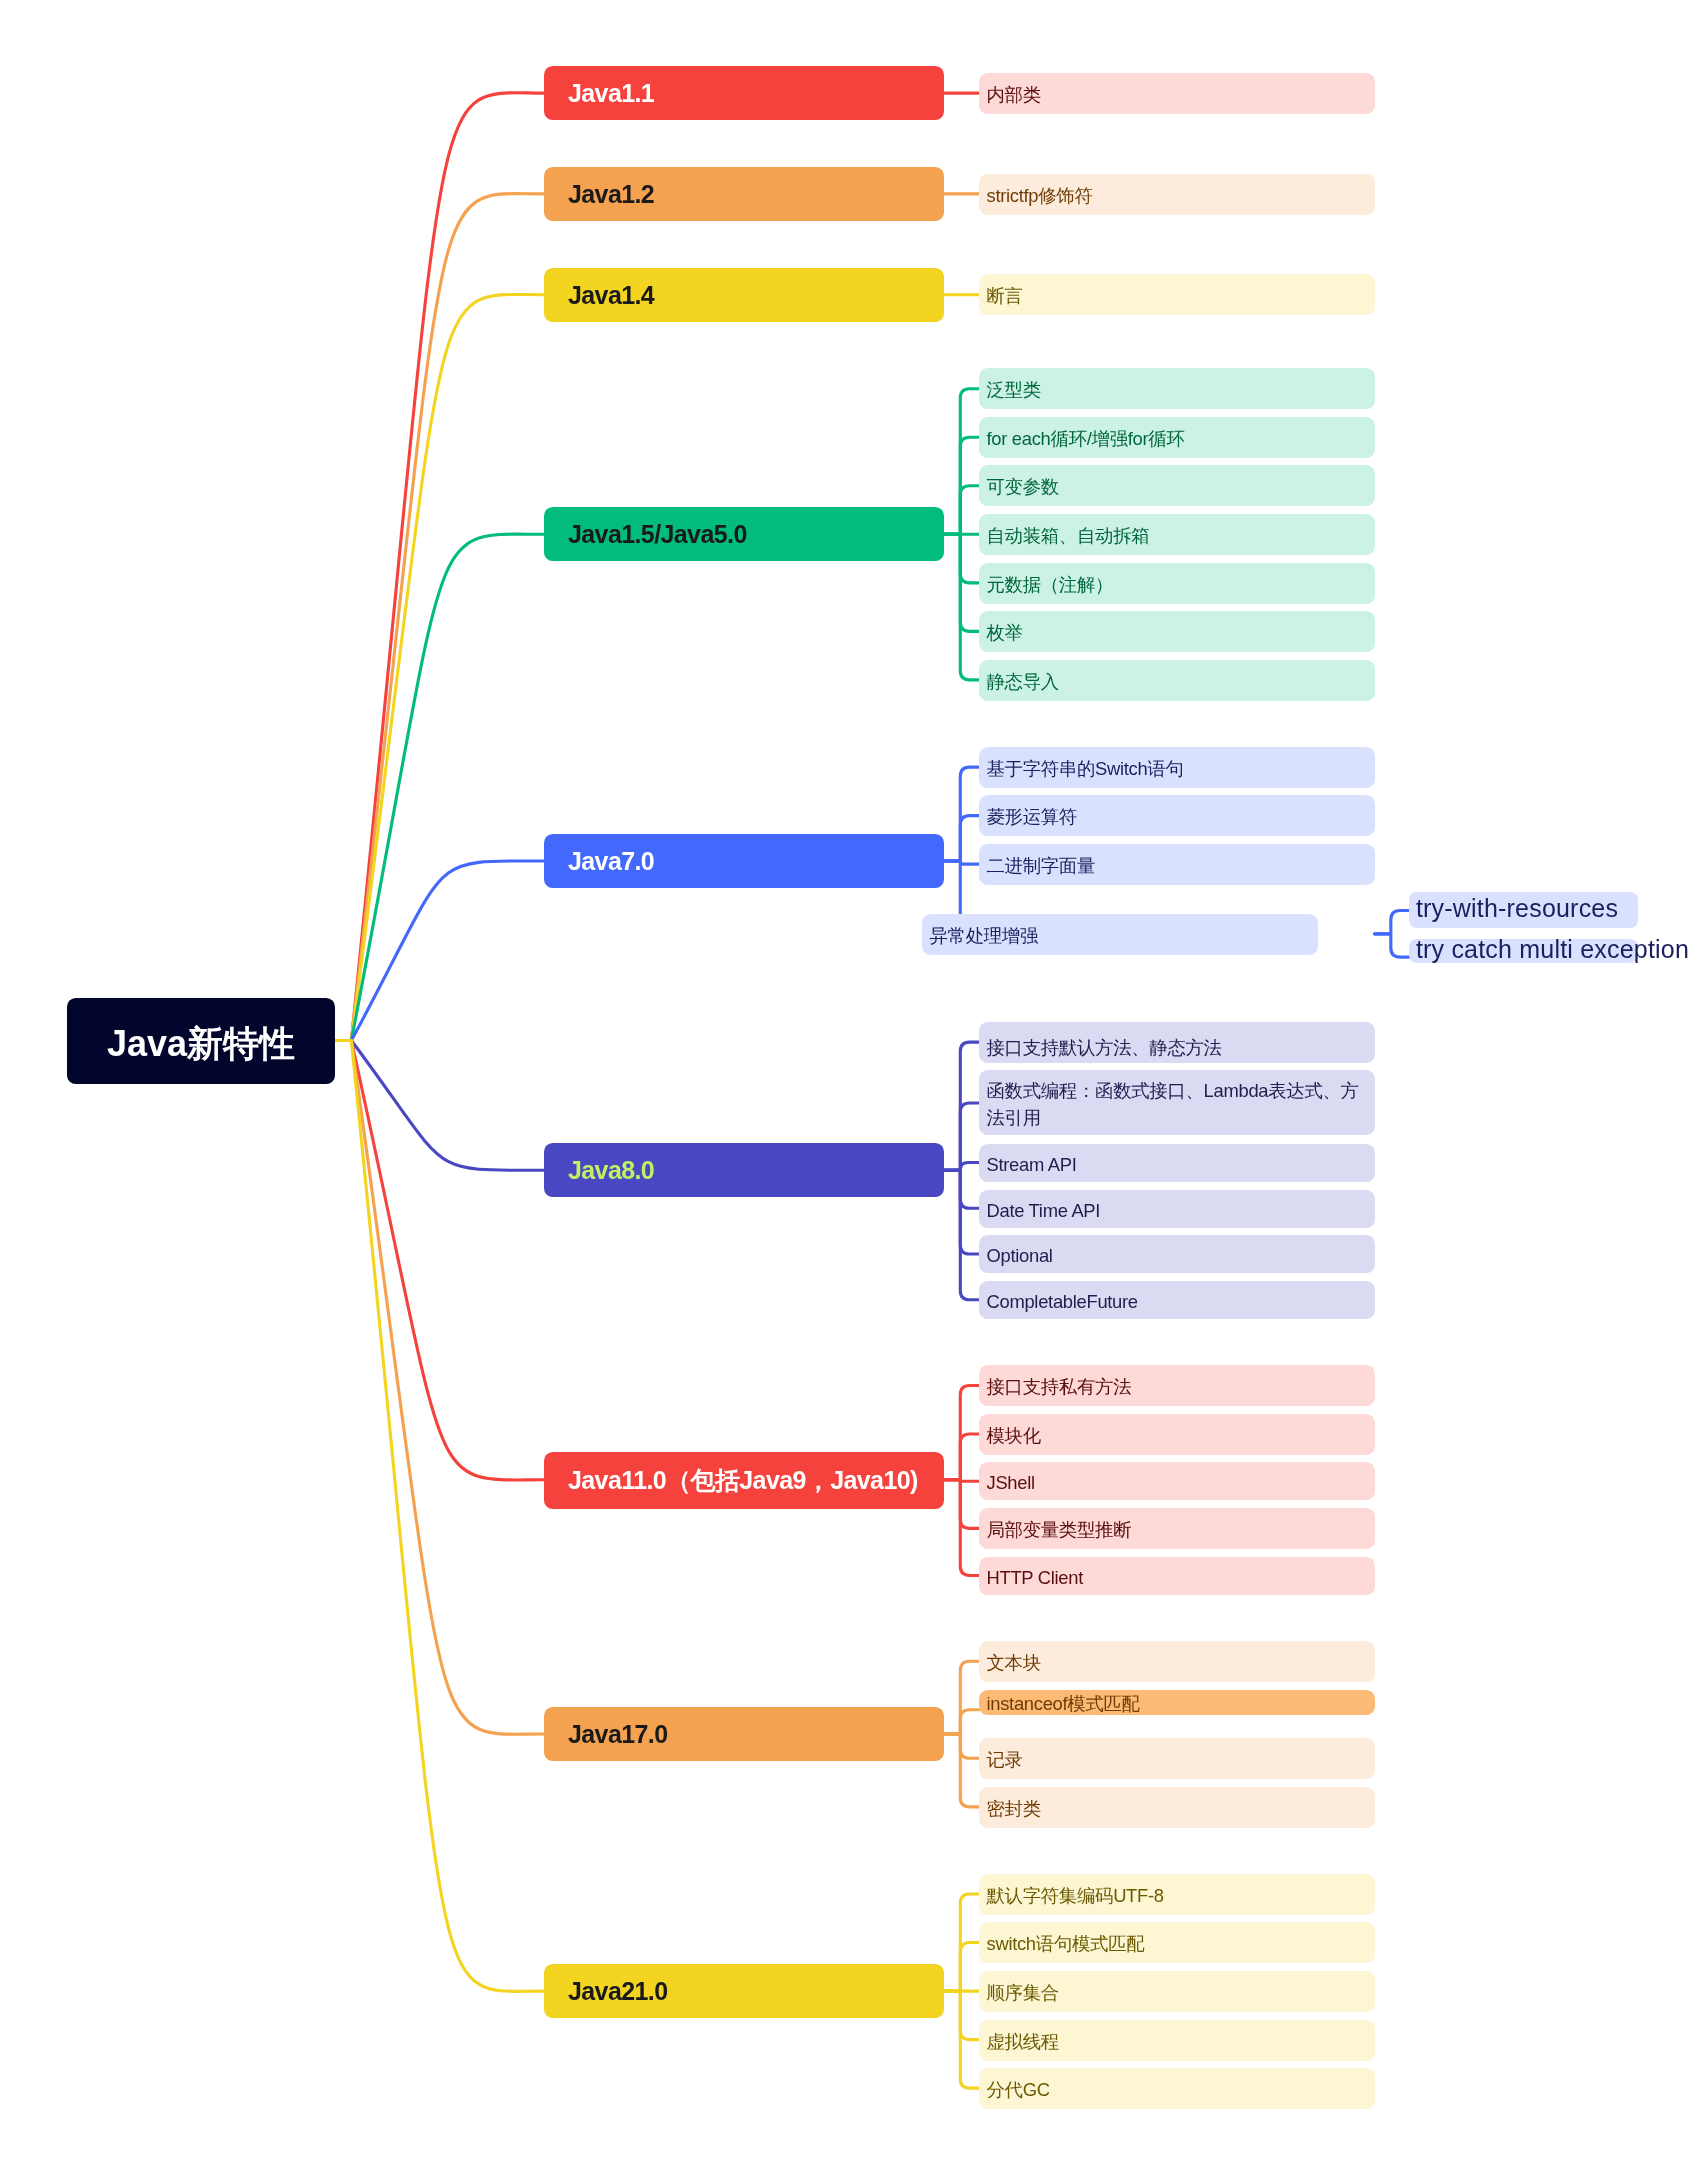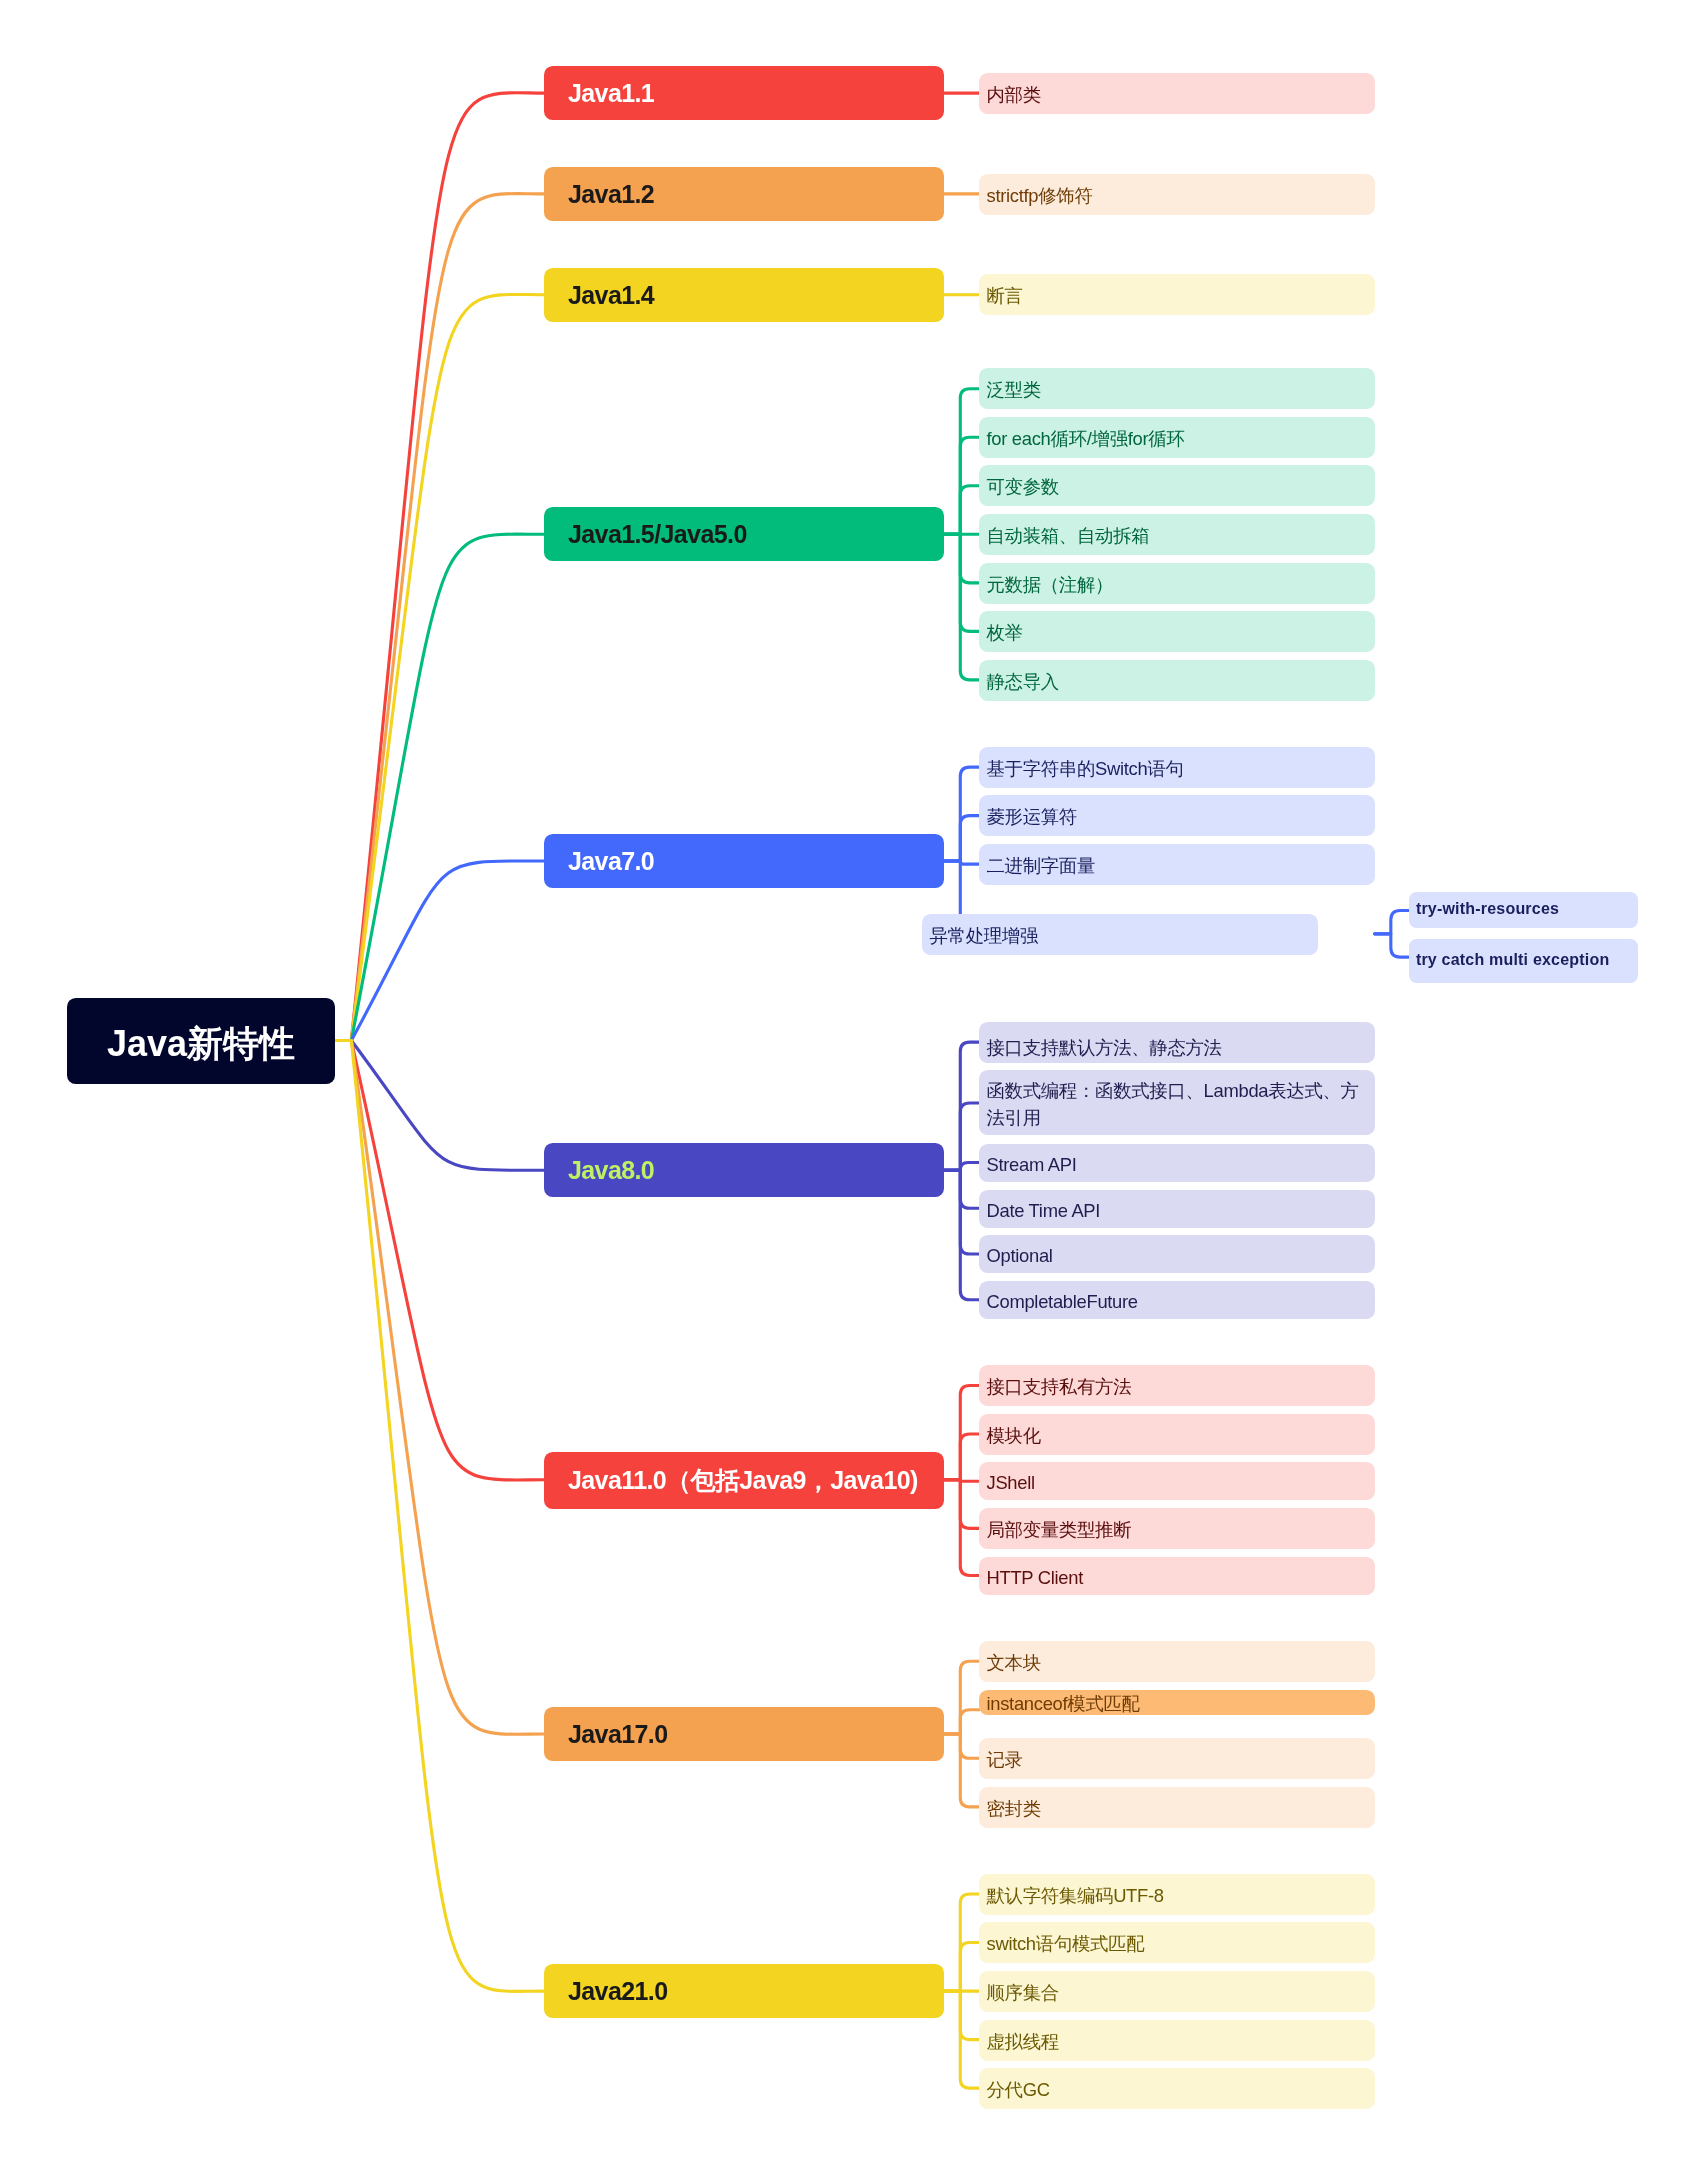--- a/index.html
+++ b/index.html
@@ -15,21 +15,21 @@
   .n-root{border-radius:8.7px;justify-content:center;}
   .n-root .txt{font-size:36px;font-weight:700;text-align:center;letter-spacing:0px;line-height:1.0;white-space:nowrap;position:relative;top:2.5px;}
   
   .n-l1{border-radius:8.7px;padding-left:24px;padding-right:24px;}
   .n-l1 .txt{font-size:25px;font-weight:700;line-height:1.0;letter-spacing:-0.6px;white-space:nowrap;}
   
   .n-l2{border-radius:8.7px;padding-left:7.5px;padding-right:11.2px;}
   .n-l2 .txt{font-size:18.4px;font-weight:400;line-height:27.4px;letter-spacing:-0.3px;position:relative;top:1.6px;}
   
   .n-l3{border-radius:7.5px;padding-left:6.9px;padding-right:9.3px;}
-  .n-l3 .txt{font-size:16px;font-weight:700;line-height:27px;letter-spacing:0.2px;white-space:nowrap;position:relative;top:-1.9px;}
+  .n-l3 .txt{font-size:25px;font-weight:400;line-height:27px;letter-spacing:0.2px;white-space:nowrap;position:relative;top:-1.9px;}
 </style>
 </head>
 <body>
 
 <div id="canvas">
   <svg id="links" viewBox="0 0 2734 3486">
       <path d="M 537,1670 L 563.5,1670 C 727.27,73.34375000000023 677.83,149.37500000000014 872.5,149.37500000000014" fill="none" stroke="#F5423C" stroke-width="5" stroke-linecap="round" stroke-linejoin="round"></path>
       <path d="M 537,1670 L 563.5,1670 C 727.27,243.2337500000001 677.83,311.1750000000002 872.5,311.1750000000002" fill="none" stroke="#F4A24F" stroke-width="5" stroke-linecap="round" stroke-linejoin="round"></path>
       <path d="M 537,1670 L 563.5,1670 C 727.27,413.1237500000002 677.83,472.97500000000014 872.5,472.97500000000014" fill="none" stroke="#F2D421" stroke-width="5" stroke-linecap="round" stroke-linejoin="round"></path>
       <path d="M 537,1670 L 563.5,1670 C 727.27,816.9012500000002 677.83,857.5250000000002 872.5,857.5250000000002" fill="none" stroke="#02BC7B" stroke-width="5" stroke-linecap="round" stroke-linejoin="round"></path>
@@ -132,21 +132,21 @@
       </div>
       <div class="node n-l2" style="left: 979px; top: 844px; width: 396px; height: 41px; background: rgb(217, 225, 254);">
         <span class="txt" style="color: rgb(26, 31, 94);">二进制字面量</span>
       </div>
       <div class="node n-l2" style="left: 922px; top: 914px; width: 396px; height: 41px; background: rgb(217, 225, 254);">
         <span class="txt" style="color: rgb(26, 31, 94);">异常处理增强</span>
       </div>
       <div class="node n-l3" style="left: 1409px; top: 892px; width: 229px; height: 36px; background: rgb(217, 225, 254);">
         <span class="txt" style="color: rgb(26, 31, 94);">try-with-resources</span>
       </div>
-      <div class="node n-l3" style="left: 1409px; top: 939px; width: 229px; height: 44px; background: rgb(217, 225, 254);">
+      <div class="node n-l3" style="left: 1409px; top: 939px; width: 229px; height: 24px; background: rgb(217, 225, 254);">
         <span class="txt" style="color: rgb(26, 31, 94);">try catch multi exception</span>
       </div>
       <div class="node n-l1" style="left: 544px; top: 1143px; width: 400px; height: 54px; background: rgb(73, 71, 194);">
         <span class="txt" style="color: #bef264;">Java8.0</span>
       </div>
       <div class="node n-l2" style="left: 979px; top: 1022px; width: 396px; height: 41px; background: rgb(219, 218, 243);">
         <span class="txt" style="color: rgb(31, 30, 78); margin-top: 8px;">接口支持默认方法、静态方法</span>
       </div>
       <div class="node n-l2" style="left: 979px; top: 1070px; width: 396px; height: 65px; background: rgb(219, 218, 243);">
         <span class="txt" style="color: rgb(31, 30, 78);">函数式编程：函数式接口、Lambda表达式、方法引用</span>

